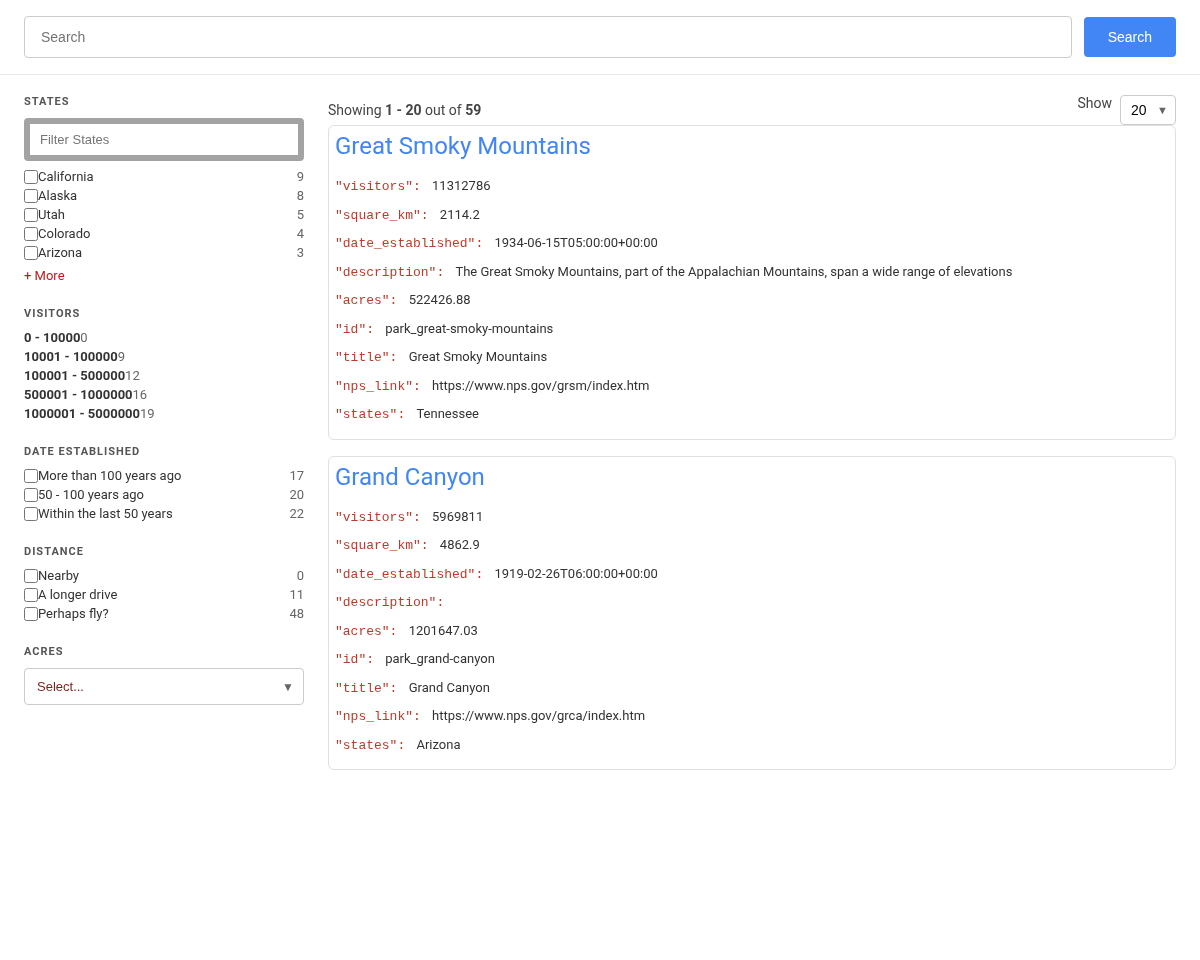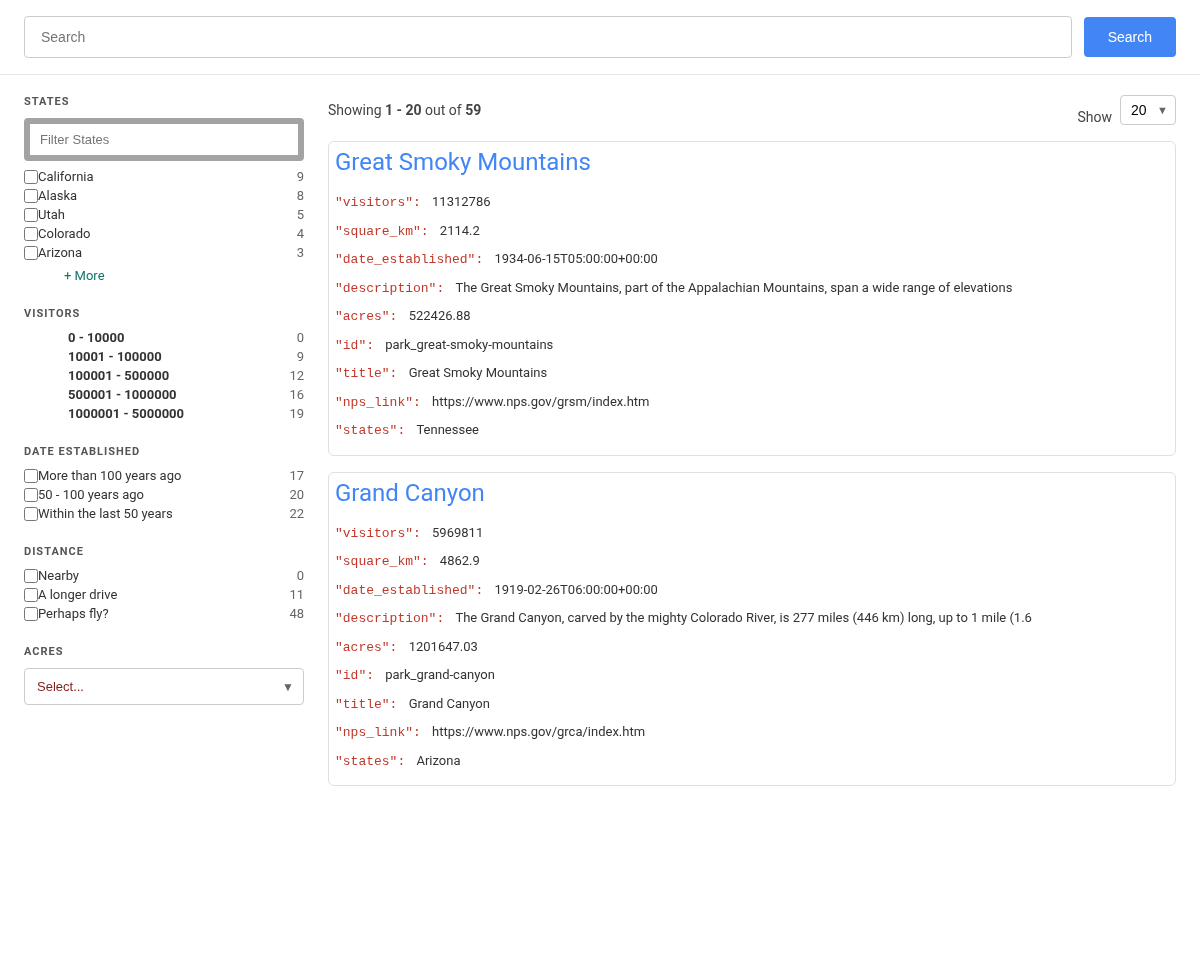--- a/index.html
+++ b/index.html
@@ -82,36 +82,33 @@
     }
     .checkbox-label {
       font-size: 13px;
       color: #333;
     }
     .checkbox-count {
       font-size: 13px;
       color: #666;
     }
     .more-link {
-      color: #0f766e;
+      color: #b91c1c;
       font-size: 13px;
       cursor: pointer;
       text-decoration: none;
       display: inline-block;
       margin-top: 4px;
-      margin-left: 40px;
     }
 
     
     .visitor-row {
       display: flex;
       align-items: center;
-      justify-content: space-between;
       margin-bottom: 4px;
-      margin-left: 44px;
     }
     .visitor-label {
       font-size: 13px;
       font-weight: 700;
       color: #333;
     }
     .visitor-count {
       font-size: 13px;
       color: #666;
     }
@@ -144,30 +141,30 @@
     }
 
     
     .content-area {
       flex: 1;
     }
     .results-header {
       display: flex;
       align-items: center;
       justify-content: space-between;
-      margin-bottom: 16px;
+      margin-bottom: 0;
     }
     .results-count {
       font-size: 14px;
       color: #444;
     }
     .results-count strong { font-weight: 700; }
     .show-control {
       display: flex;
-      align-items: flex-end;
+      align-items: flex-start;
       gap: 8px;
       font-size: 14px;
       color: #444;
     }
     .show-select-wrapper {
       position: relative;
     }
     .show-select {
       padding: 6px 28px 6px 10px;
       border: 1px solid #ccc;
@@ -476,21 +473,20 @@
 
     <div class="park-field">
       <span class="park-field-key">"date_established":</span>
       <span class="park-field-separator">&nbsp;</span>
       <span class="park-field-value">1919-02-26T06:00:00+00:00</span>
     </div>
 
     <div class="park-field">
       <span class="park-field-key">"description":</span>
       <span class="park-field-separator">&nbsp;</span>
-      <span class="park-field-value">The Grand Canyon, carved by the mighty Colorado River, is 277 miles (446 km) long, up to 1 mile (1.6</span>
     </div>
 
     <div class="park-field">
       <span class="park-field-key">"acres":</span>
       <span class="park-field-separator">&nbsp;</span>
       <span class="park-field-value">1201647.03</span>
     </div>
 
     <div class="park-field">
       <span class="park-field-key">"id":</span>

